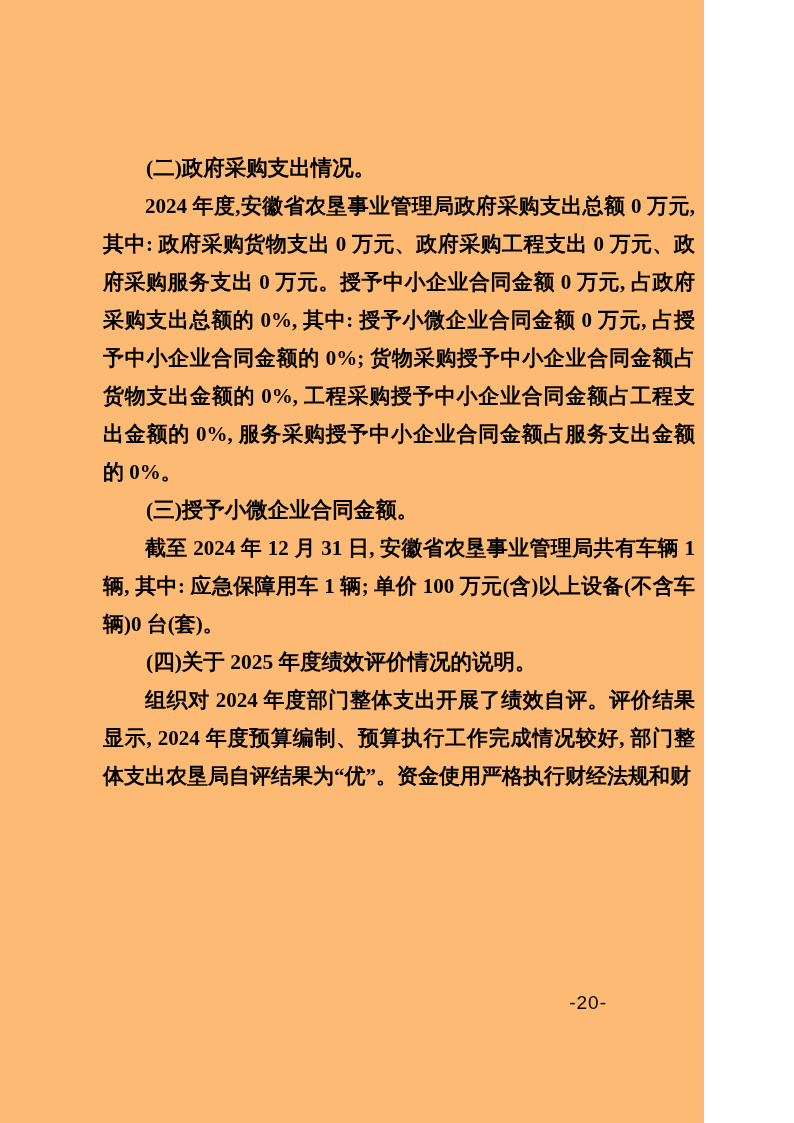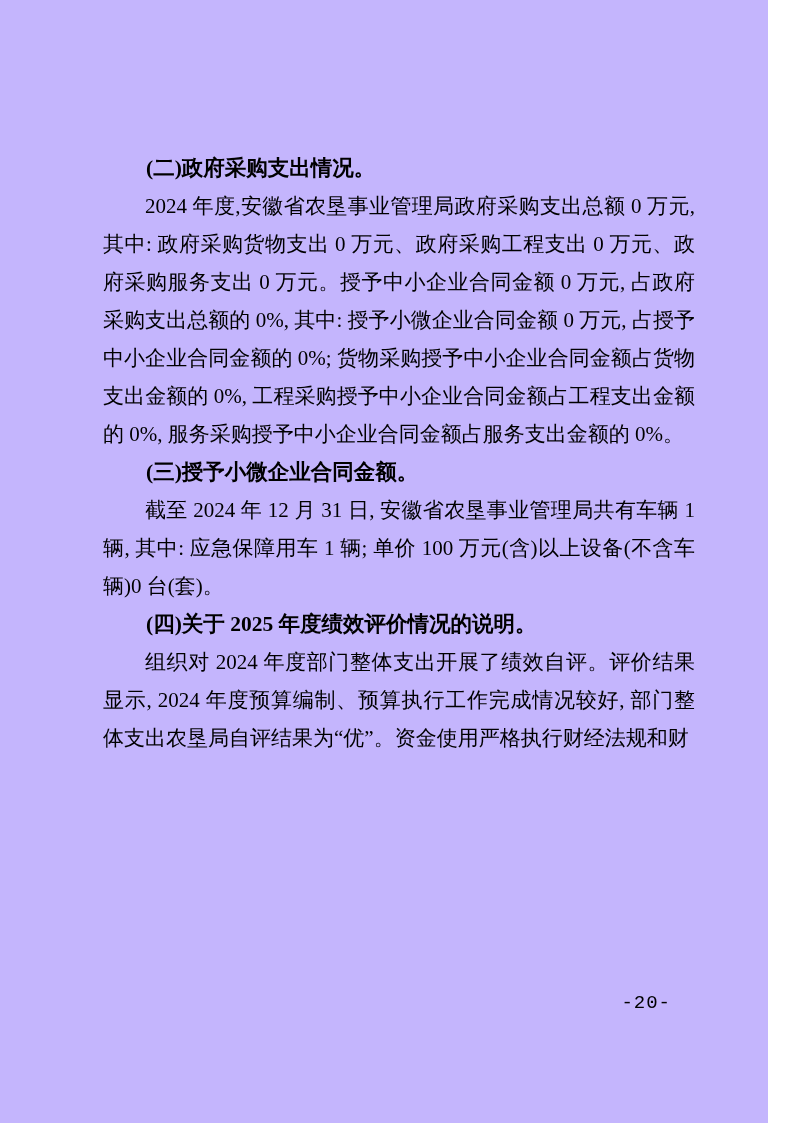--- a/index.html
+++ b/index.html
@@ -2,23 +2,23 @@
 <html><head>
 <meta charset="utf-8">
 <style>
   html, body {
     margin: 0;
     padding: 0;
     background: #ffffff;
   }
   .page {
     position: relative;
-    width: 768px;
+    width: 704px;
     height: 1123px;
-    background: #c4b5fd;
+    background: #fdba74;
     overflow: hidden;
     font-family: "Liberation Serif", "DejaVu Serif", serif;
     color: #000000;
     box-sizing: border-box;
   }
   .content {
     position: absolute;
     left: 103px;
     top: 149px;
     width: 592px;
@@ -33,30 +33,30 @@
     text-indent: 2em;
     font-size: 21.5px;
     font-weight: bold;
     line-height: 38px;
     text-align: left;
   }
   .doc-para {
     margin: 0;
     padding: 0;
     text-indent: 2em;
-    font-weight: normal;
+    font-weight: bold;
   }
   .page-number {
     position: absolute;
     top: 992px;
     right: 97px;
     font-size: 19px;
     line-height: 22px;
     letter-spacing: 1px;
-    font-family: Liberation Mono, monospace;
+    font-family: Liberation Sans, sans-serif;
     color: #000000;
   }
 </style>
 </head>
 <body>
 
 <div class="page">
   <div class="content">
     <h3 class="doc-heading">(二)政府采购支出情况。</h3>
     <p class="doc-para">2024 年度,安徽省农垦事业管理局政府采购支出总额 0 万元,其中: 政府采购货物支出 0 万元、政府采购工程支出 0 万元、政府采购服务支出 0 万元。授予中小企业合同金额 0 万元, 占政府采购支出总额的 0%, 其中: 授予小微企业合同金额 0 万元, 占授予中小企业合同金额的 0%; 货物采购授予中小企业合同金额占货物支出金额的 0%, 工程采购授予中小企业合同金额占工程支出金额的 0%, 服务采购授予中小企业合同金额占服务支出金额的 0%。</p>

